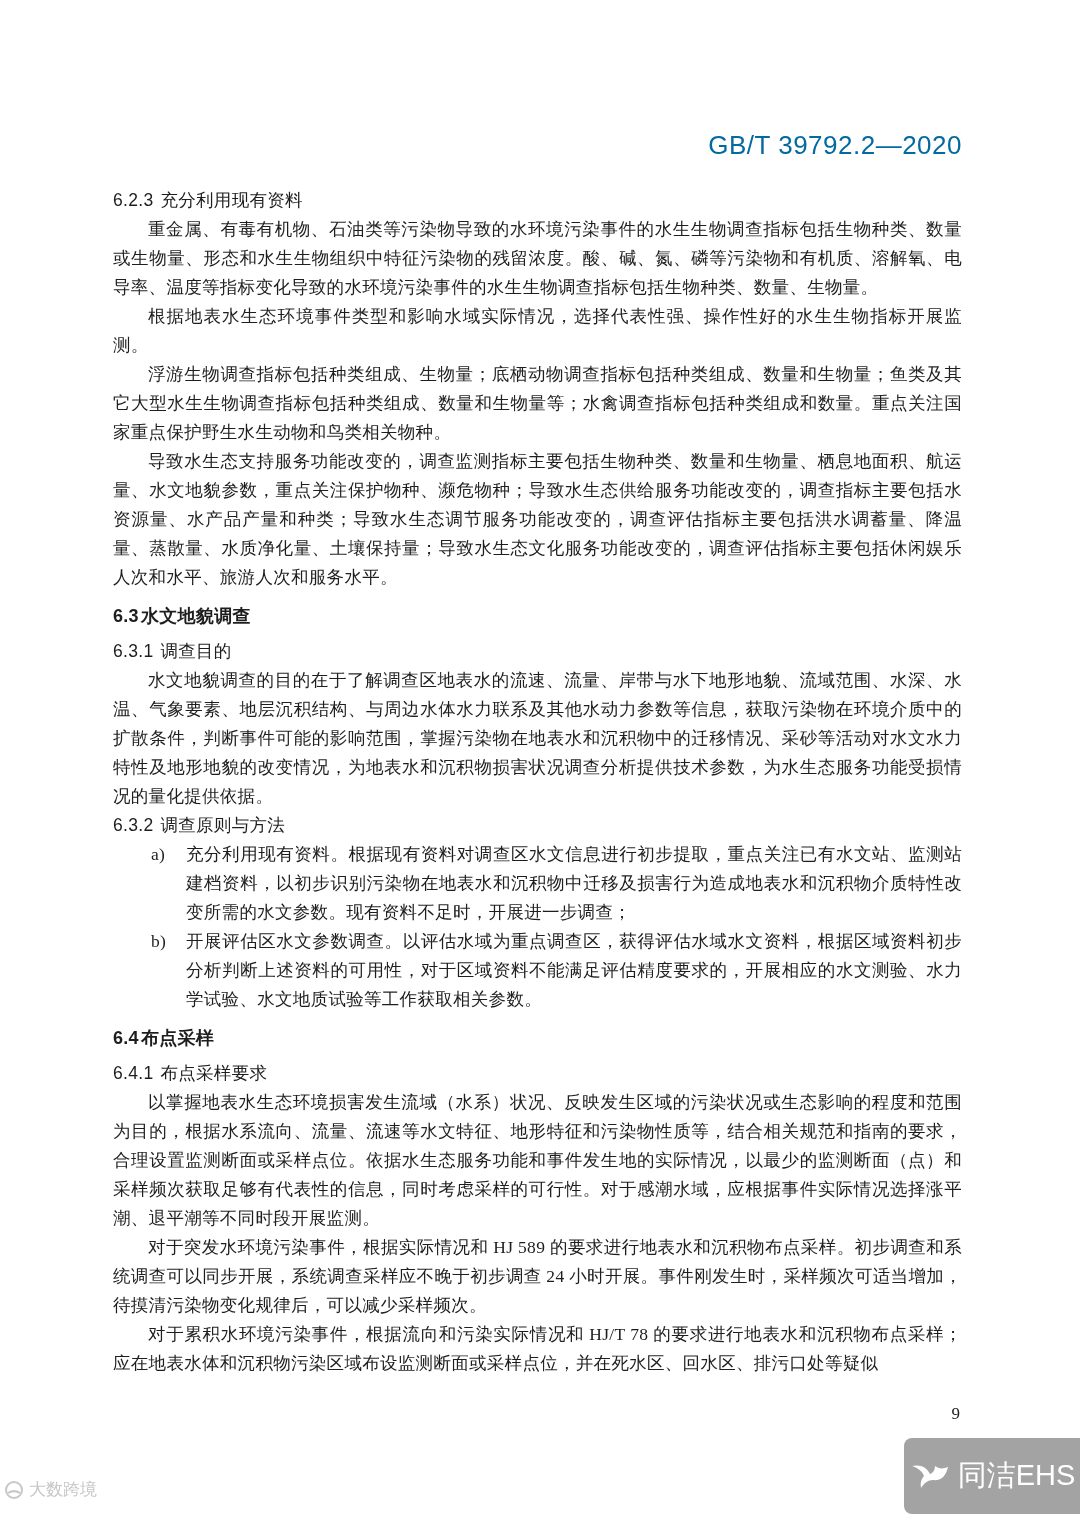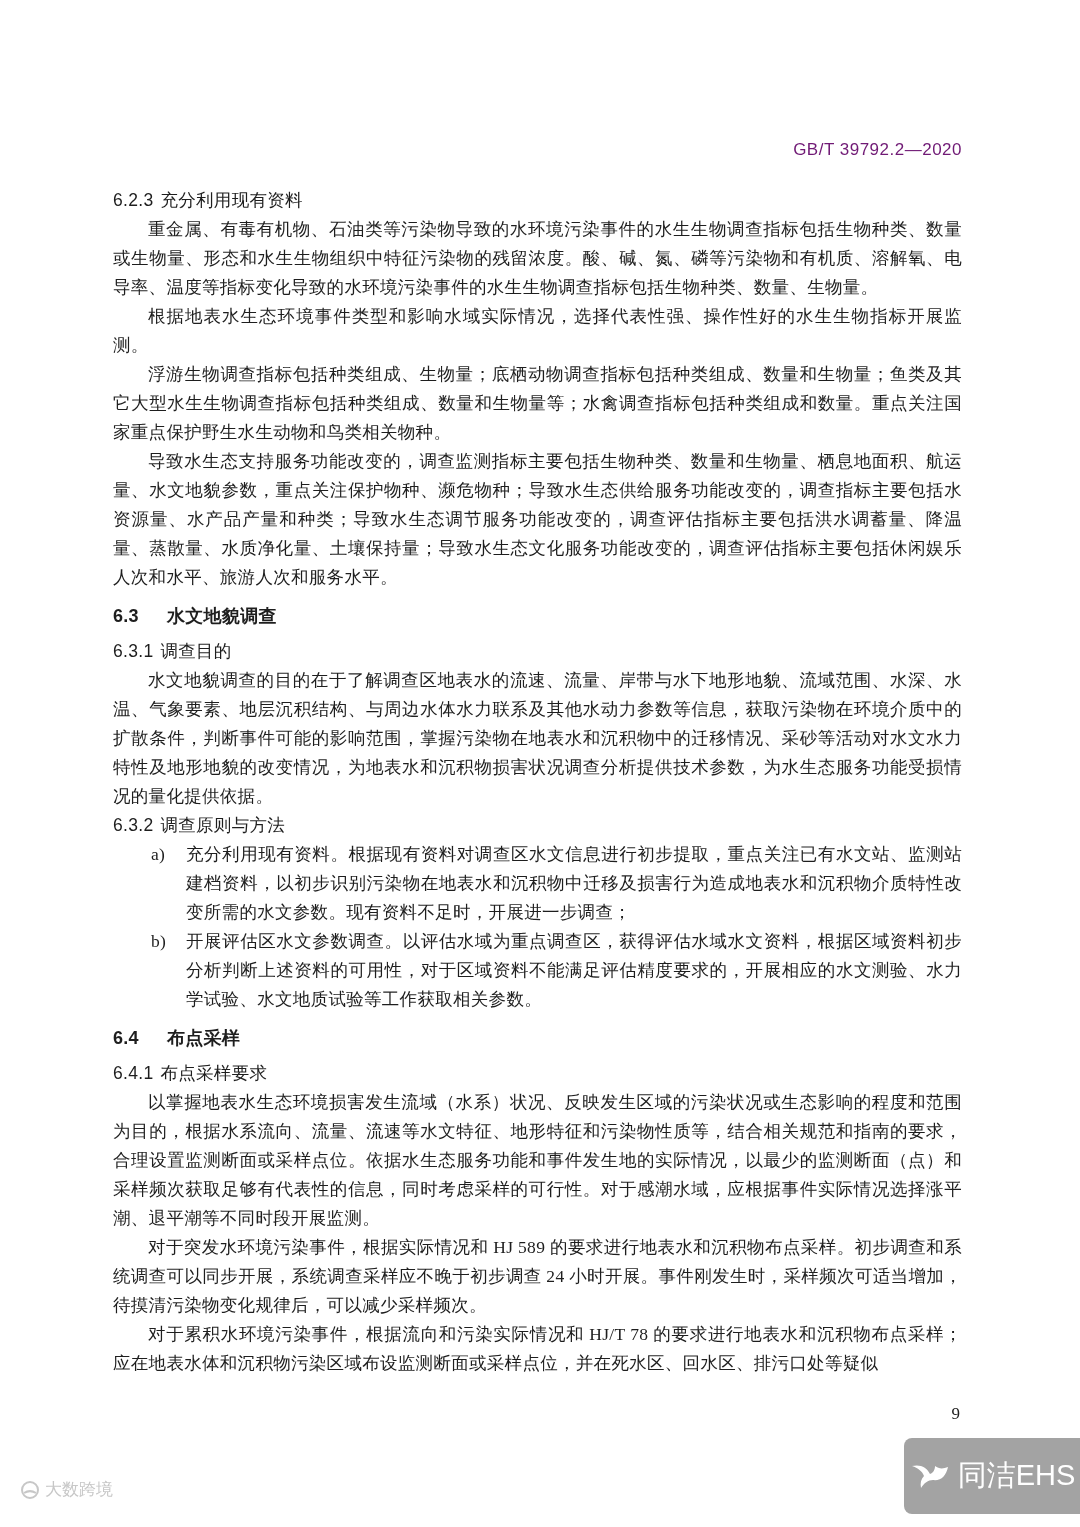--- a/index.html
+++ b/index.html
@@ -4,48 +4,48 @@
 <style>
   * { margin:0; padding:0; box-sizing:border-box; }
   html,body { background:#ffffff; }
   body {
     width:1080px; height:1527px;
     position:relative; overflow:hidden;
     font-family:"Liberation Serif","DejaVu Serif",serif;
     color:#1e1e1e;
   }
   .header-std {
-    position:absolute; top:140px; right:118px;
+    position:absolute; top:130px; right:118px;
     font-family:"Liberation Sans","DejaVu Sans",sans-serif;
-    font-size:17px; letter-spacing:.5px; color:#701a75;
+    font-size:26px; letter-spacing:.5px; color:#0369a1;
   }
   .content {
     position:absolute; left:113px; right:118px; top:186px;
     font-size:17.5px; line-height:29px; letter-spacing:.3px;
     text-align:justify;
   }
   .h3 {
     font-family:"Liberation Sans","DejaVu Sans",sans-serif;
     font-weight:400; font-size:17.5px;
   }
   .h3 .num { margin-right:7px; }
   .h2 {
     font-family:"Liberation Sans","DejaVu Sans",sans-serif;
     font-weight:700; font-size:18px; margin:10px 0 6px;
   }
-  .h2 .num { margin-right:28px; }
+  .h2 .num { margin-right:2px; }
   .para { text-indent:2em; }
   .list-item { position:relative; padding-left:73px; }
   .list-label { position:absolute; left:38px; top:0; }
   .page-number {
     position:absolute; right:120px; top:1404px;
     font-size:17px; color:#222;
   }
   .watermark-left {
-    position:absolute; left:20px; top:1478px;
+    position:absolute; left:4px; top:1478px;
     display:flex; align-items:center; gap:5px;
     color:#c7c7c7; font-size:17px;
     font-family:"Liberation Sans","DejaVu Sans",sans-serif;
   }
   .logo-right {
     position:absolute; right:0; top:1438px;
     width:176px; height:76px;
     background:#a3a3a3; border-radius:8px 0 0 8px;
     display:flex; align-items:center; justify-content:center; gap:9px;
     color:#ffffff; font-size:29px;

